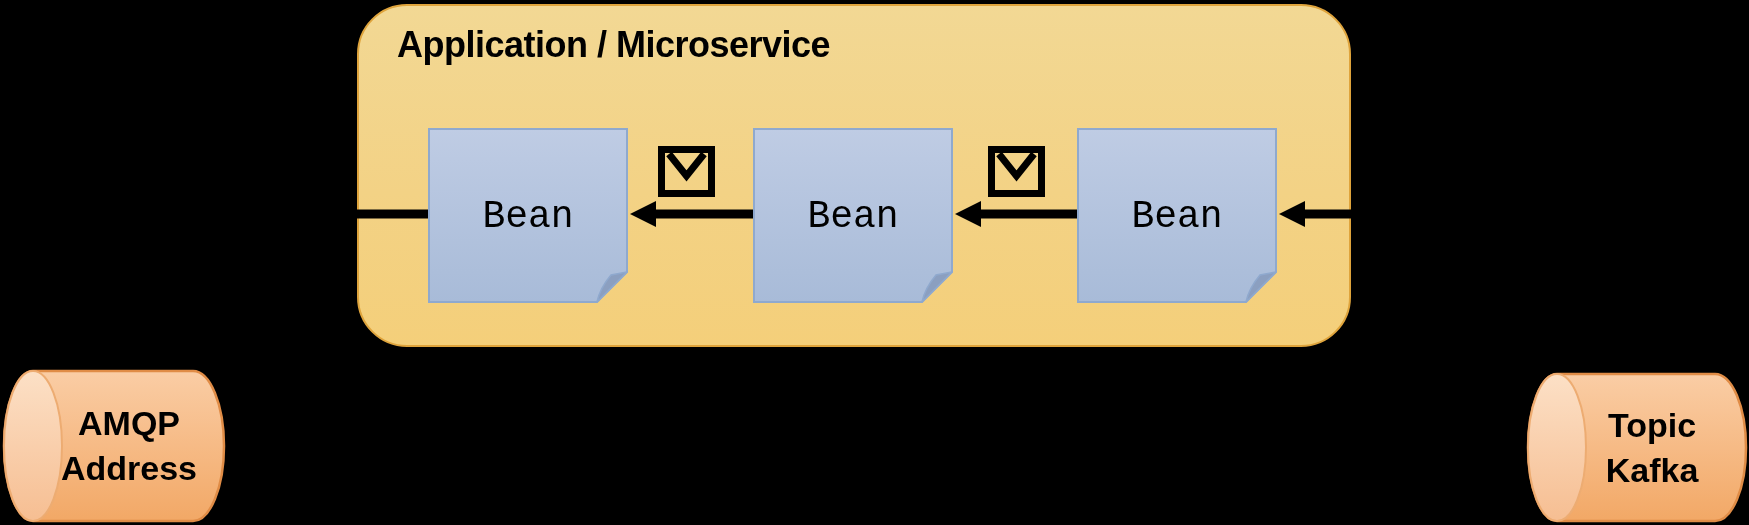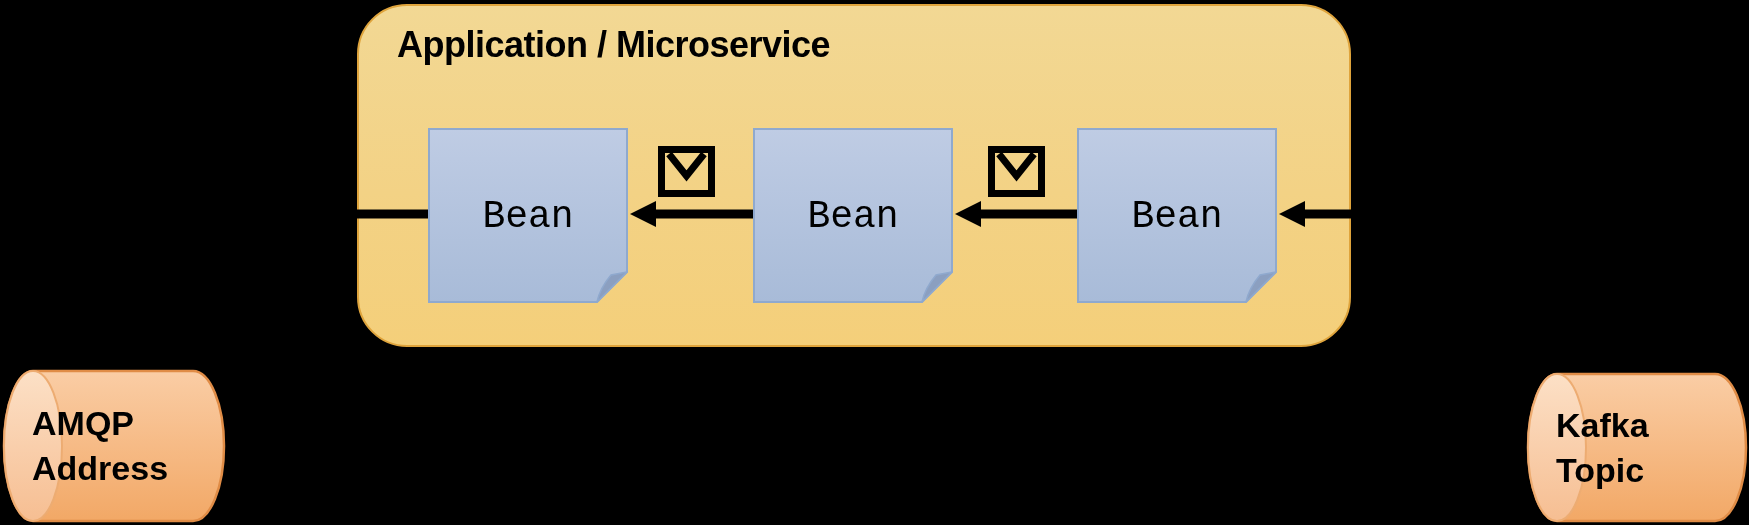--- a/index.html
+++ b/index.html
@@ -41,21 +41,21 @@
   
   .connectors{position:absolute;left:0;top:0;z-index:3;pointer-events:none;}
   
   .cylinder{position:absolute;z-index:2;}
   .cyl-left{left:2px;top:369px;width:224px;height:154px;}
   .cyl-right{left:1526px;top:372px;width:222px;height:151px;}
   .cylinder svg{position:absolute;left:0;top:0;display:block;}
   .cyl-label{
     position:absolute;left:0;top:0;width:100%;height:100%;
     padding-left:30px;box-sizing:border-box;
-    display:flex;flex-direction:column;align-items:flex-start;justify-content:center;
+    display:flex;flex-direction:column;align-items:center;justify-content:center;
     font-size:34px;font-weight:600;line-height:45px;color:#000;text-align:center;
   }
 </style>
 </head>
 <body>
 
 <div class="canvas">
 
   <div class="app-box">
     <div class="app-title">Application / Microservice</div>
@@ -165,18 +165,18 @@
         </linearGradient>
         <linearGradient id="cylCapR" x1="0" y1="0" x2="0" y2="1">
           <stop offset="0" stop-color="#FCE0C6"></stop>
             <stop offset="1" stop-color="#F6BE92"></stop>
         </linearGradient>
       </defs>
       <path d="M31,2 H189 A31,73.5 0 0 1 189,149 H31 A29,73.5 0 0 1 31,2 Z" fill="url(#cylBodyR)" stroke="#E08C46" stroke-width="2.5"></path>
       <ellipse cx="31" cy="75.5" rx="29" ry="73.5" fill="url(#cylCapR)" stroke="#EDAC72" stroke-width="2"></ellipse>
     </svg>
     <div class="cyl-label">
+      <span>Topic</span>
       <span>Kafka</span>
-      <span>Topic</span>
     </div>
   </div>
 
 </div>
 
 </body></html>

